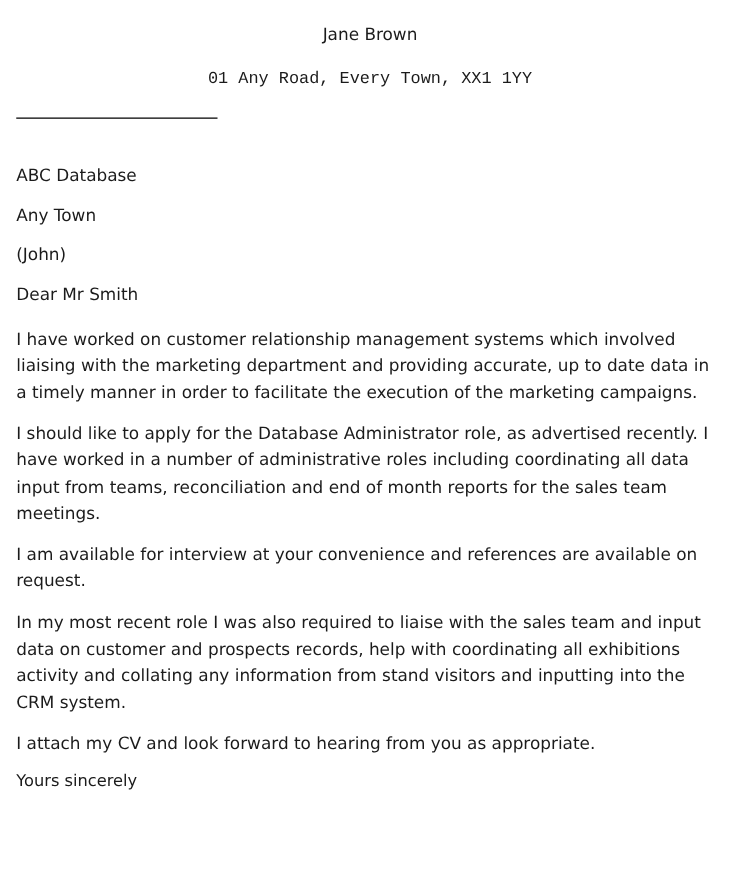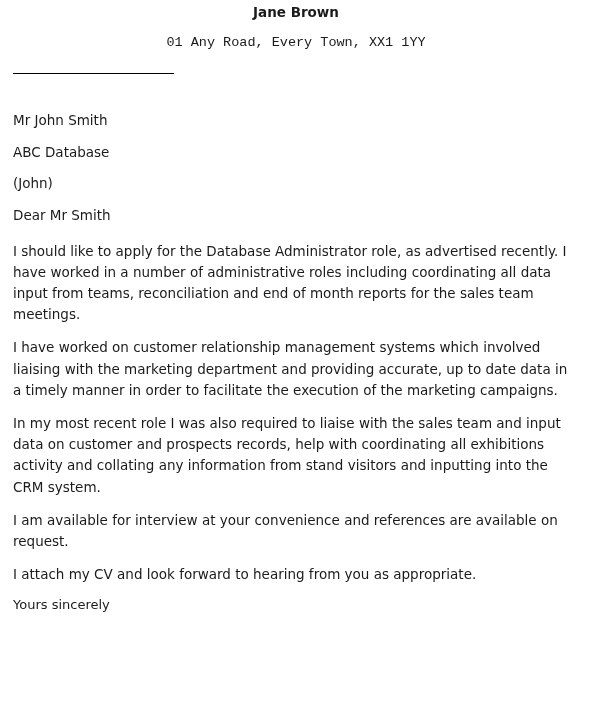--- a/index.html
+++ b/index.html
@@ -25,22 +25,21 @@
   }
 
   
   .sender-block {
     text-align: center;
     padding-top: 2px;
   }
   .sender-name {
     font-size: 13.5px;
     line-height: 20px;
-    margin: 0;
-    font-weight: bold;
+    margin: 16px;
   }
   .sender-address {
     font-size: 13.5px;
     line-height: 20px;
     margin: 11px 0 0 0;
     font-family: Liberation Mono, monospace;
   }
 
   
   .rule-wrap {
@@ -109,33 +108,33 @@
   <div class="sender-block">
     <p class="sender-name">Jane Brown</p>
     <p class="sender-address">01 Any Road, Every Town, XX1 1YY</p>
   </div>
 
   <div class="rule-wrap">
     <hr class="rule">
   </div>
 
   <div class="recipient-block">
-    <p class="addr-line">Mr John Smith</p>
     <p class="addr-line">ABC Database</p>
+    <p class="addr-line">Any Town</p>
   </div>
 
   <p class="date-line">(John)</p>
 
   <p class="salutation">Dear Mr Smith</p>
 
   <div class="body-block">
+    <p class="para">I have worked on customer relationship management systems which involved liaising with the marketing department and providing accurate, up to date data in a timely manner in order to facilitate the execution of the marketing campaigns.</p>
     <p class="para">I should like to apply for the Database Administrator role, as advertised recently. I have worked in a number of administrative roles including coordinating all data input from teams, reconciliation and end of month reports for the sales team meetings.</p>
-    <p class="para">I have worked on customer relationship management systems which involved liaising with the marketing department and providing accurate, up to date data in a timely manner in order to facilitate the execution of the marketing campaigns.</p>
+    <p class="para">I am available for interview at your convenience and references are available on request.</p>
     <p class="para">In my most recent role I was also required to liaise with the sales team and input data on customer and prospects records, help with coordinating all exhibitions activity and collating any information from stand visitors and inputting into the CRM system.</p>
-    <p class="para">I am available for interview at your convenience and references are available on request.</p>
     <p class="para">I attach my CV and look forward to hearing from you as appropriate.</p>
   </div>
 
   <div class="closing-block">
     <p class="closing-line">Yours sincerely</p>
 
   </div>
 
 </div>
 

